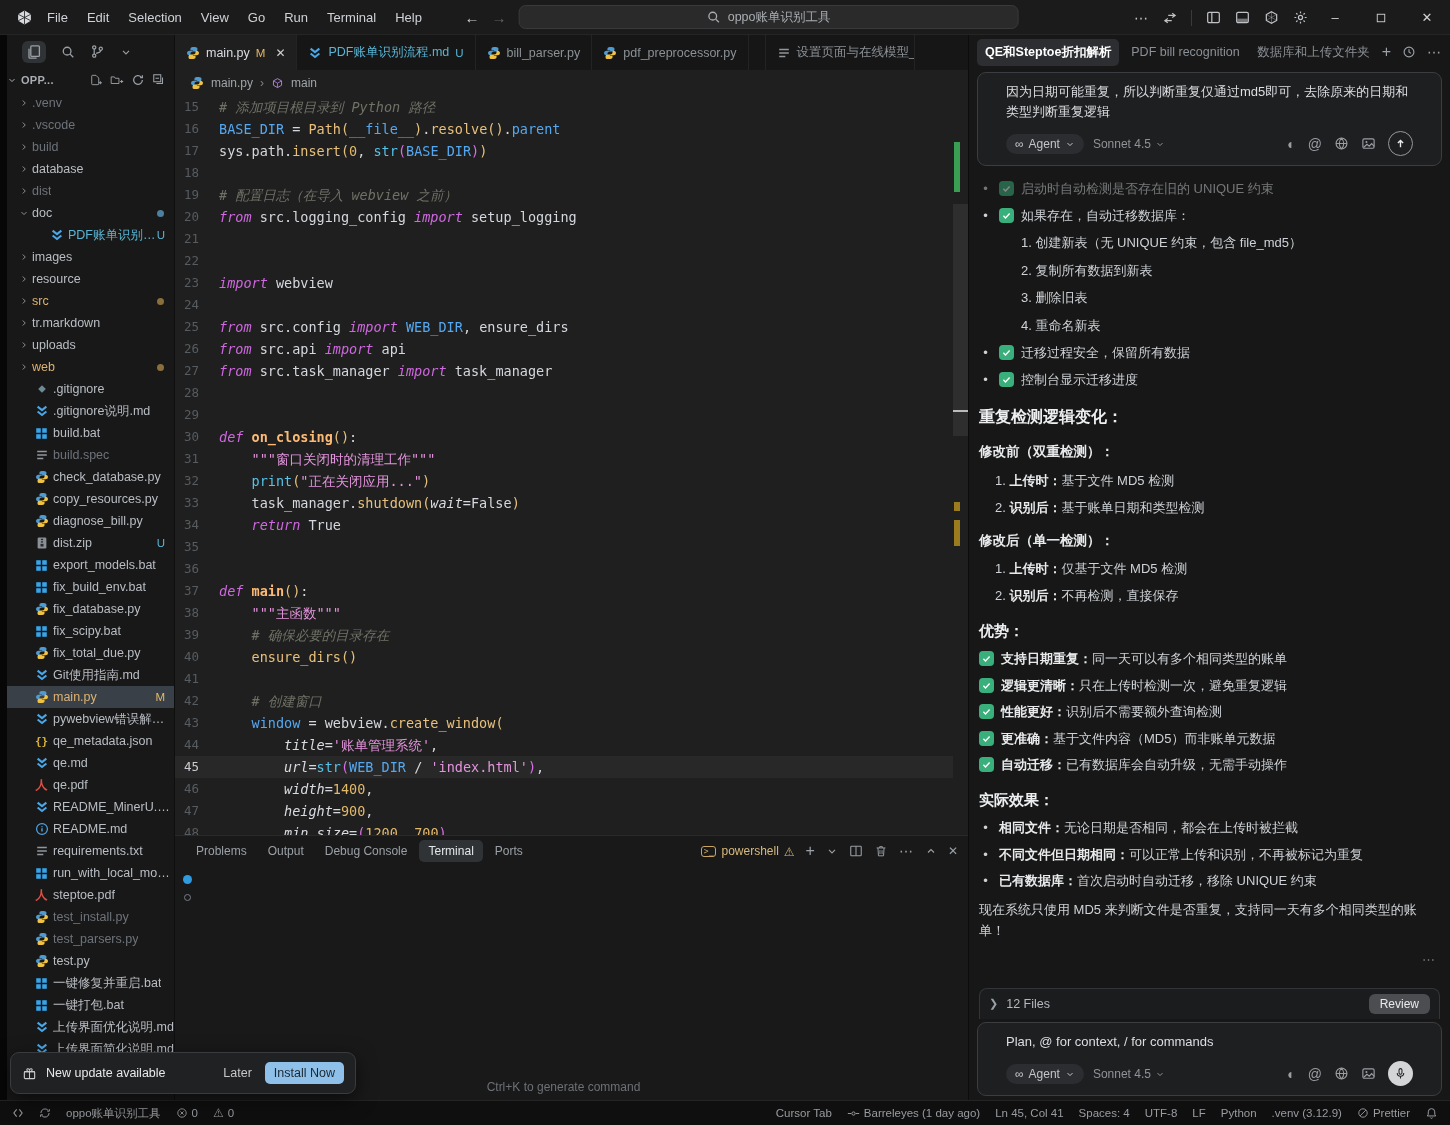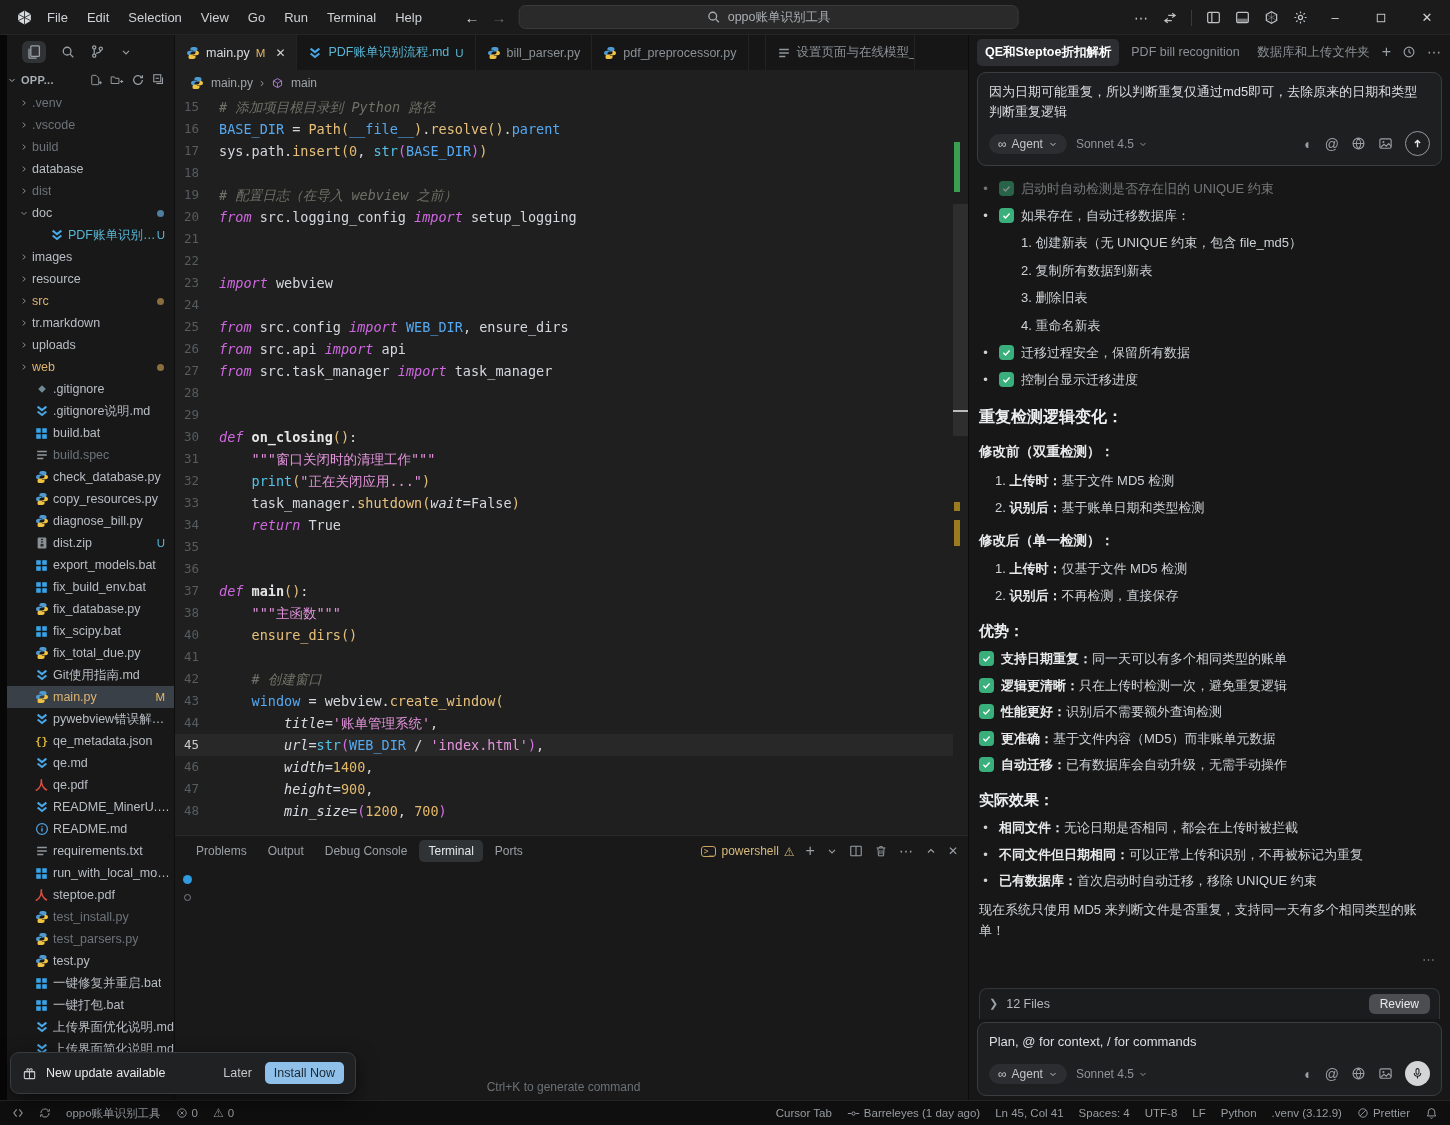--- a/index.html
+++ b/index.html
@@ -57,21 +57,21 @@
   .crumb .sep{color:#7c8186}
   .codewrap{flex:1;position:relative;overflow:hidden;font-family:"DejaVu Sans Mono","Liberation Mono",monospace;font-size:13.5px}
   .line{display:flex;height:22px;line-height:22px}
   .line .ln{flex:none;width:44px;text-align:right;padding-right:20px;color:#565c60;font-size:12.5px}
   .line .lc{white-space:pre}
   .line.cur{background:#282828}
   .line.cur .ln{color:#c9ccd0}
   .cm{color:#6f7066;font-style:italic}
   .kw{color:#cf68e1;font-style:italic}
   .fn{color:#e8c07c}
-  .fb{color:#e5e5e5;font-weight:bold}
+  .fb{color:#fdba74;font-weight:bold}
   .con{color:#55a8f0}
   .bi{color:#56c2ea}
   .num{color:#e2b86b}
   .str{color:#e394dc}
   .pm{color:#d8dbe0;font-style:italic}
   .p1{color:#e6c07b}
   .p2{color:#d96fe8}
   .tx{color:#d4d7dd}
   .overview{position:absolute;top:0;right:0;width:15px;height:100%;background:#1f1f1f}
   .ov-green{position:absolute;top:46px;height:50px;left:1px;width:6px;background:#3a9e52}
@@ -94,21 +94,21 @@
   .tring{position:absolute;left:9px;top:28px;width:7px;height:7px;border-radius:50%;border:1.5px solid #787d82}
   .phint{position:absolute;bottom:6px;left:0;right:16px;text-align:center;color:#6c7176;font-size:12px}
 
   
   .chat{position:absolute;left:968px;top:35px;width:482px;bottom:25px;background:#171717;border-left:1px solid #0c0c0c;display:flex;flex-direction:column;z-index:6}
   .ctabs{height:34px;flex:none;display:flex;align-items:center;gap:4px;padding:0 8px;font-size:12.5px;color:#8b9096}
   .ctab{padding:5px 8px;border-radius:5px;white-space:nowrap;overflow:hidden}
   .ctab.active{background:#2c2e31;color:#ffffff;font-weight:bold}
   .ctab.t2{max-width:122px}.ctab.t3{max-width:130px}
   .cticons{margin-left:auto;display:flex;gap:11px;align-items:center;color:#9aa0a6;flex:none}
-  .card{margin:3px 8px 4px;background:#1e1f21;border:1px solid #3c3d40;border-radius:9px;padding:9px 11px;flex:none}
+  .card{margin:3px 8px 4px;background:#1e1f21;border:1px solid #3c3d40;border-radius:9px;padding:9px 28px;flex:none}
   .card .msg{font-size:13px;color:#dcdee2;line-height:1.55}
   .crow{display:flex;align-items:center;gap:9px;margin-top:9px}
   .pill{display:flex;align-items:center;gap:5px;background:#2c2d30;border-radius:13px;padding:3px 9px;font-size:12px;color:#c2c5c9}
   .model{font-size:12px;color:#8f9397;display:flex;gap:4px;align-items:center}
   .cic{margin-left:auto;display:flex;align-items:center;gap:12px;color:#9b9ea3;font-size:14px}
   .send{width:25px;height:25px;border-radius:50%;border:1.5px solid #96989b;display:flex;align-items:center;justify-content:center;color:#e8eaec;flex:none}
   .micb{width:25px;height:25px;border-radius:50%;background:#d3d5d7;display:flex;align-items:center;justify-content:center;color:#222;flex:none}
   .cbody{flex:1;overflow:hidden;padding:2px 12px 0 10px;font-size:13px;color:#ced2d6;line-height:1.5}
   .b-check{display:flex;align-items:flex-start;gap:7px;margin:7px 0}
   .b-check.dim{opacity:.5}
@@ -873,20 +873,24 @@
           </div>
           <div class="line">
             <span class="ln">37</span>
             <span class="lc"><span class="kw">def</span><span class="tx"> </span><span class="fb">main</span><span class="p1">()</span><span class="tx">:</span></span>
           </div>
           <div class="line">
             <span class="ln">38</span>
             <span class="lc"><span class="tx">    </span><span class="str">"""主函数"""</span></span>
           </div>
           <div class="line">
+            <span class="ln">39</span>
+            <span class="lc"><span class="tx">    </span><span class="cm"># 确保必要的目录存在</span></span>
+          </div>
+          <div class="line">
             <span class="ln">40</span>
             <span class="lc"><span class="tx">    </span><span class="fn">ensure_dirs</span><span class="p1">()</span></span>
           </div>
           <div class="line">
             <span class="ln">41</span>
             <span class="lc"></span>
           </div>
           <div class="line">
             <span class="ln">42</span>
             <span class="lc"><span class="tx">    </span><span class="cm"># 创建窗口</span></span>

